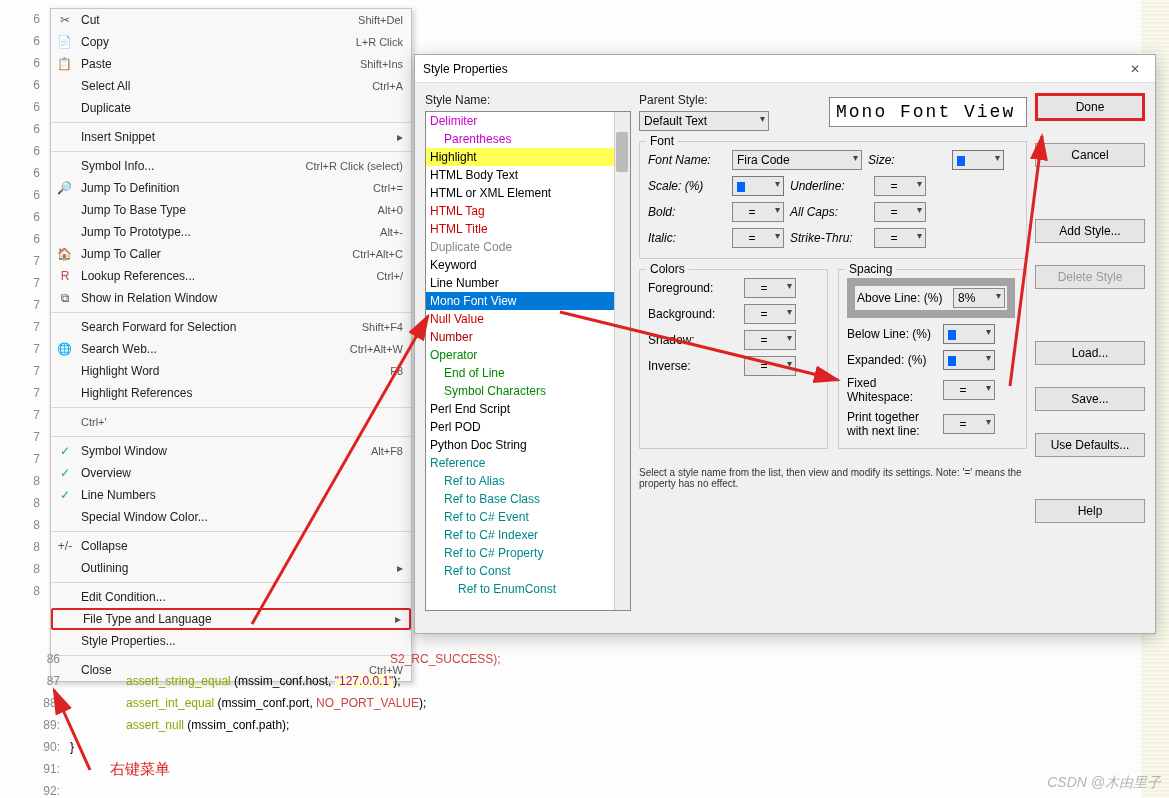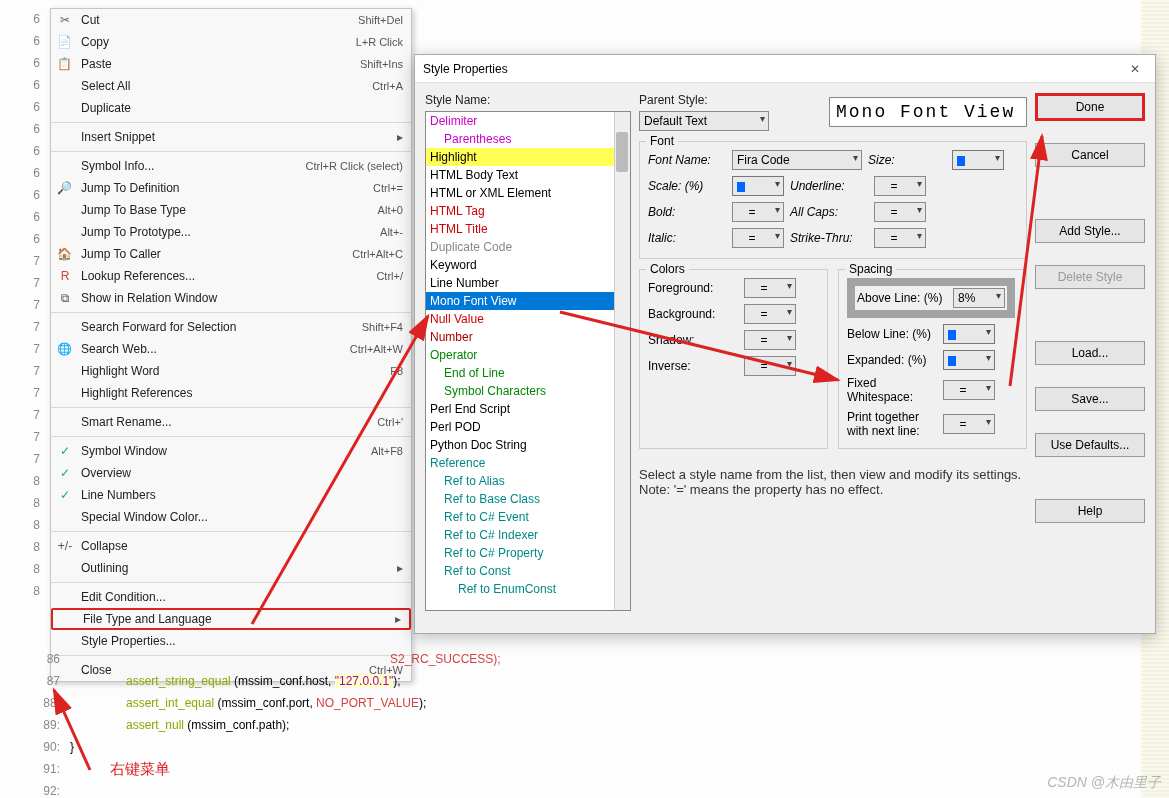--- a/index.html
+++ b/index.html
@@ -45,21 +45,21 @@
 .txtbox { background: #fff; border: 1px solid #888; padding: 4px 6px; font-family: "Courier New", monospace; font-size: 18px; letter-spacing: 2px; }
 .btn { background: #e5e5e5; border: 1px solid #999; padding: 4px 0; text-align: center; cursor: default; font-size: 12px; }
 .btn.highlighted { border: 3px solid #d22; }
 .btn:disabled, .btn.disabled { color: #999; }
 .group { border: 1px solid #ccc; padding: 8px 8px 4px 8px; margin-bottom: 10px; position: relative; }
 .group-title { position: absolute; top: -8px; left: 6px; background: #f0f0f0; padding: 0 4px; font-size: 12px; }
 .row { display: flex; align-items: center; gap: 6px; margin-bottom: 6px; }
 .row .rlbl { width: 78px; text-align: left; font-size: 12px; font-style: italic; }
 .row .rlbl2 { width: 90px; text-align: left; font-size: 12px; }
 .spacing-box { border: 8px solid #a3a3a3; padding: 2px; display: inline-flex; align-items: center; gap: 6px; }
-.hint { font-size: 13px; color: #333; margin-top: 8px; }
+.hint { font-size: 10px; color: #333; margin-top: 8px; }
 .arrow { position: absolute; pointer-events: none; }
 .arrow-line { stroke: #d22; stroke-width: 3; fill: none; }
 .arrow-head { fill: #d22; }
 .annot { position: absolute; color: #d22; font-size: 15px; font-family: "SimSun", serif; }
 .code-lines { position: absolute; left: 70px; top: 648px; font-family: "Fira Code", Consolas, monospace; font-size: 14px; line-height: 22px; } .code-lines .s { color: #a0a; background: #ffc; } .code-lines .f { color: #8a0; } .code-lines .m { color: #c44; }
 .gutter-lower { position: absolute; left: 18px; top: 648px; line-height: 22px; color: #888; font-family: Consolas, monospace; font-size: 13px; text-align: right; width: 42px; }
 .watermark { position: absolute; right: 8px; bottom: 6px; color: rgba(150,150,150,0.7); font-size: 14px; font-style: italic; }
 .minimap { position: absolute; right: 0; top: 0; width: 28px; height: 100%; background: repeating-linear-gradient(#f4f4e0 0 2px,#e8e8c0 2px 4px); opacity: 0.5; }
 .left-gutter-nums { position: absolute; left: 18px; top: 8px; line-height: 22px; color: #888; font-family: Consolas, monospace; font-size: 13px; text-align: right; width: 22px; }
 </style>
@@ -170,21 +170,20 @@
     </div>
     <div class="menu-item">
       <span class="menu-label">Highlight Word</span>
       <span class="menu-shortcut">F8</span>
     </div>
     <div class="menu-item">
       <span class="menu-label">Highlight References</span>
     </div>
     <div class="menu-sep"></div>
     <div class="menu-item">
-      <span class="menu-label">Smart Rename...</span>
       <span class="menu-shortcut">Ctrl+'</span>
     </div>
     <div class="menu-sep"></div>
     <div class="menu-item">
       <span class="menu-icon checkmark">✓</span>
       <span class="menu-label">Symbol Window</span>
       <span class="menu-shortcut">Alt+F8</span>
     </div>
     <div class="menu-item">
       <span class="menu-icon checkmark">✓</span>

